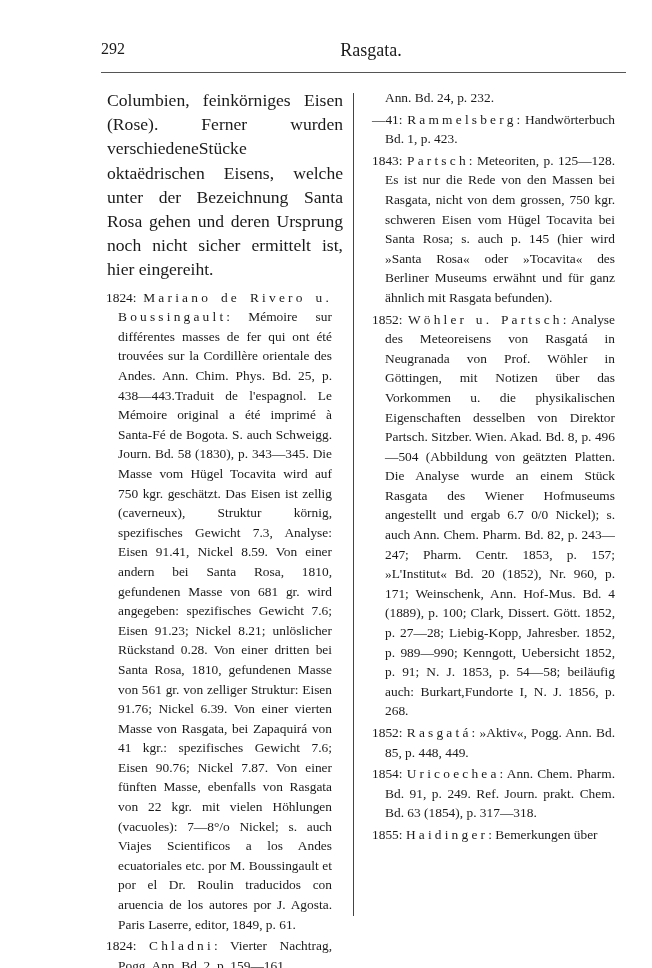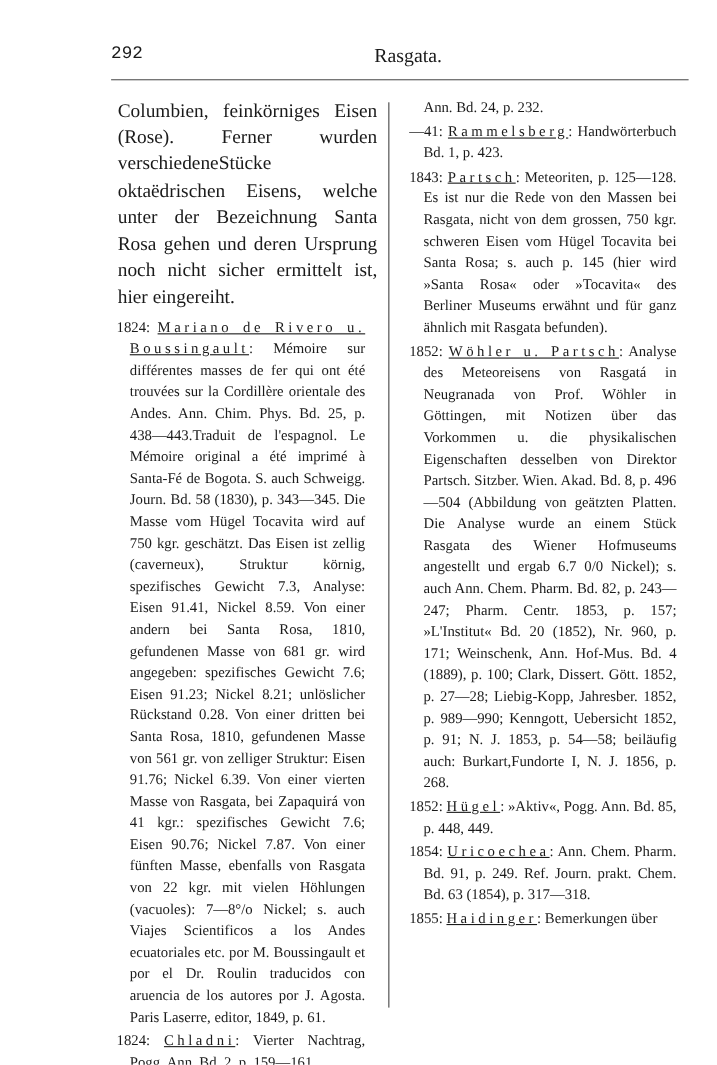--- a/index.html
+++ b/index.html
@@ -1,37 +1,37 @@
 <!DOCTYPE html>
 <html><head>
 <meta charset="utf-8">
 <style>
   html, body { margin: 0; padding: 0; background: #ffffff; }
   body { width: 652px; height: 968px; position: relative; overflow: hidden;
          font-family: "DejaVu Serif", "Liberation Serif", serif; color: #1a1a1a; }
   .page-header { position: absolute; left: 101px; top: 40px; width: 530px; height: 22px; }
   .page-number { position: absolute; left: 0; top: 0; font-size: 16px;
-                 font-family: Liberation Mono, monospace; }
+                 font-family: Liberation Serif, serif; }
   .running-title { position: absolute; left: 0; width: 530px; top: 0; text-align: center;
                    font-size: 18px; font-family: "Liberation Serif", serif; padding-left: 10px; box-sizing: border-box; }
   .header-rule { position: absolute; left: 101px; top: 72px; width: 525px; height: 0;
                  border-top: 1px solid #555; }
   .column { position: absolute; top: 88px; font-family: "Liberation Serif", serif;
             text-align: justify; }
   .col-left { left: 107px; width: 236px; }
   .col-right { left: 372px; width: 254px; }
   .column-divider { position: absolute; left: 353px; top: 93px; width: 0; height: 823px;
                     border-left: 1px solid #444; }
   .intro { font-size: 17.6px; line-height: 24.2px; margin: 0 0 6px 0; text-align: justify;
            text-align-last: left; }
   .entry { font-size: 13.4px; line-height: 19.6px; margin: 0 11px 2px 0; padding-left: 13px;
            text-indent: -13px; text-align: justify; }
   .col-left .entry { padding-left: 11px; text-indent: -12px; }
   .year { font-weight: normal; letter-spacing: 0; }
-  .author { letter-spacing: 3.2px; text-decoration: underline; }
+  .author { letter-spacing: 3.2px; }
 </style>
 </head>
 <body>
 
 <div class="page-header">
   <span class="page-number">292</span>
   <div class="running-title">Rasgata.</div>
 </div>
 <div class="header-rule"></div>
 
@@ -65,21 +65,21 @@
   <p class="entry">
     <span class="year">1843:</span>
     <span class="author">Partsch</span><span>: Meteoriten, p. 125—128. Es ist nur die Rede von den Massen bei Rasgata, nicht von dem grossen, 750 kgr. schweren Eisen vom Hügel Tocavita bei Santa Rosa; s. auch p. 145 (hier wird »Santa Rosa« oder »Tocavita« des Berliner Museums erwähnt und für ganz ähnlich mit Rasgata befunden).</span>
   </p>
   <p class="entry">
     <span class="year">1852:</span>
     <span class="author">Wöhler u. Partsch</span><span>: Analyse des Meteoreisens von Rasgatá in Neugranada von Prof. Wöhler in Göttingen, mit Notizen über das Vorkommen u. die physikalischen Eigenschaften desselben von Direktor Partsch. Sitzber. Wien. Akad. Bd. 8, p. 496—504 (Abbildung von geätzten Platten. Die Analyse wurde an einem Stück Rasgata des Wiener Hofmuseums angestellt und ergab 6.7 0/0 Nickel); s. auch Ann. Chem. Pharm. Bd. 82, p. 243—247; Pharm. Centr. 1853, p. 157; »L'Institut« Bd. 20 (1852), Nr. 960, p. 171; Weinschenk, Ann. Hof-Mus. Bd. 4 (1889), p. 100; Clark, Dissert. Gött. 1852, p. 27—28; Liebig-Kopp, Jahresber. 1852, p. 989—990; Kenngott, Uebersicht 1852, p. 91; N. J. 1853, p. 54—58; beiläufig auch: Burkart,Fundorte I, N. J. 1856, p. 268.</span>
   </p>
   <p class="entry">
     <span class="year">1852:</span>
-    <span class="author">Hügel</span><span>: »Aktiv«, Pogg. Ann. Bd. 85, p. 448, 449.</span>
+    <span class="author">Rasgatá</span><span>: »Aktiv«, Pogg. Ann. Bd. 85, p. 448, 449.</span>
   </p>
   <p class="entry">
     <span class="year">1854:</span>
     <span class="author">Uricoechea</span><span>: Ann. Chem. Pharm. Bd. 91, p. 249. Ref. Journ. prakt. Chem. Bd. 63 (1854), p. 317—318.</span>
   </p>
   <p class="entry">
     <span class="year">1855:</span>
     <span class="author">Haidinger</span><span>: Bemerkungen über</span>
   </p>
 </div>

